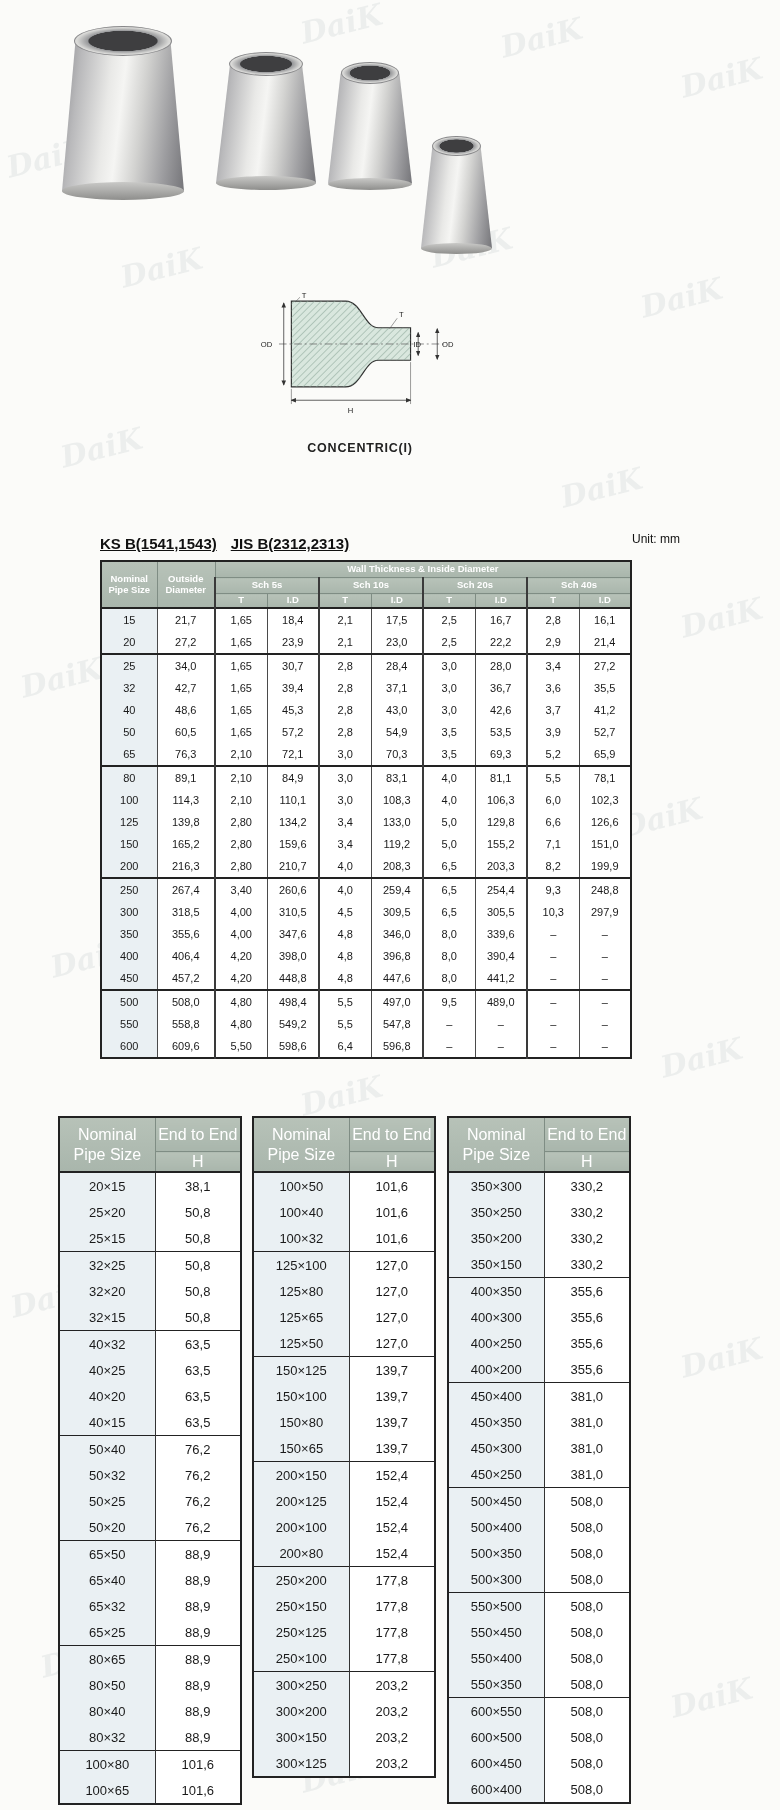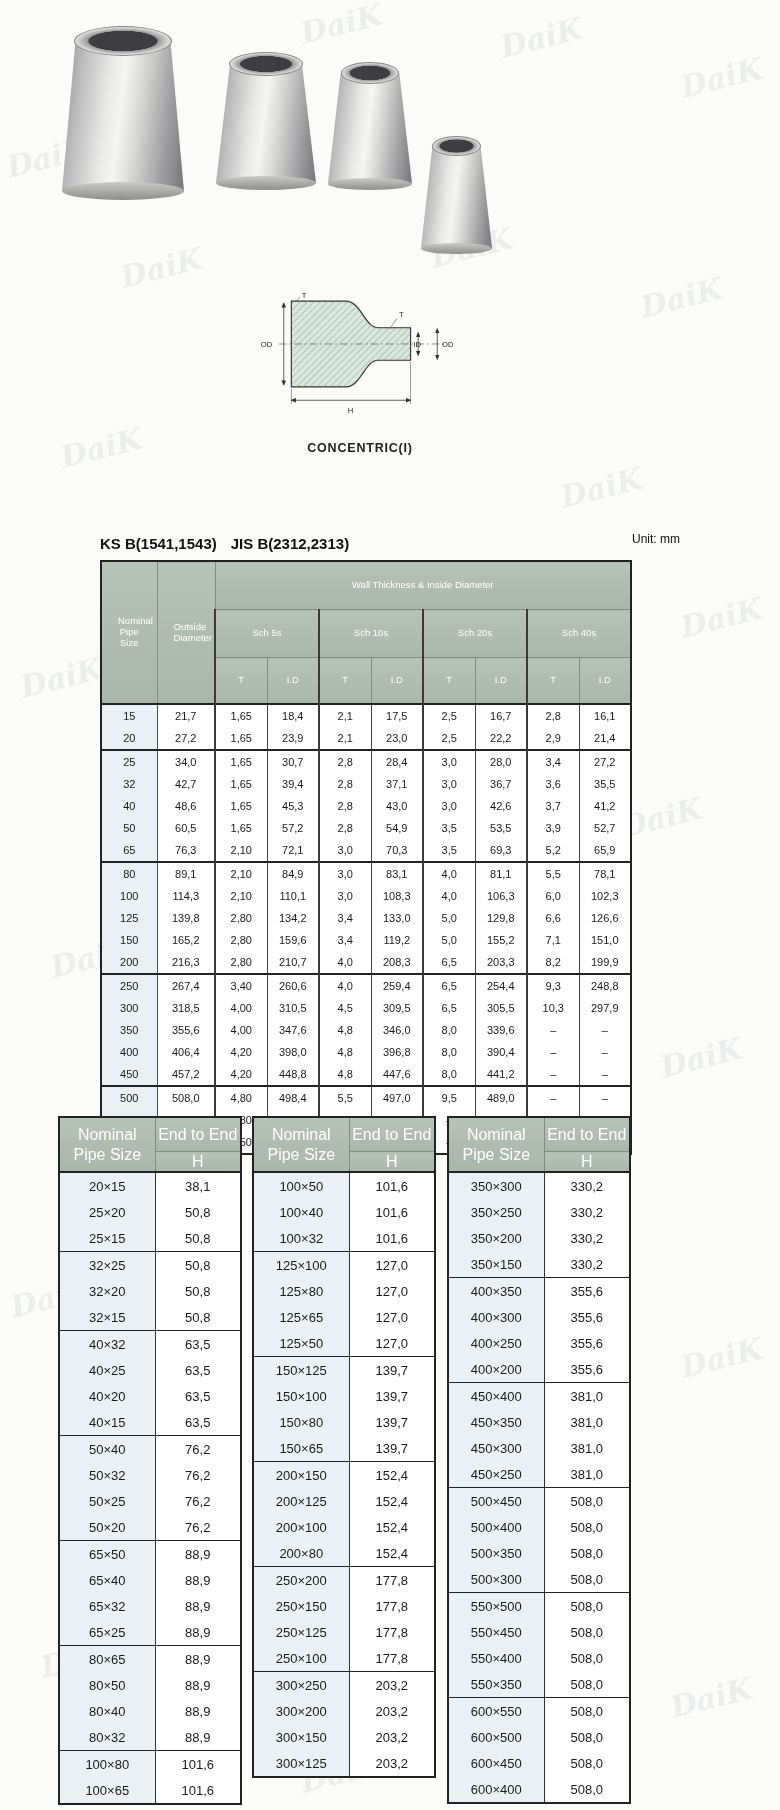--- a/index.html
+++ b/index.html
@@ -59,31 +59,31 @@
   .dhatch{fill:url(#hatch);stroke:none;}
   .dim{stroke:#333;stroke-width:0.8;}
   .ext{stroke:#555;stroke-width:0.6;}
   .cl{stroke:#555;stroke-width:0.7;stroke-dasharray:8 3 2 3;}
   .dlabel{font-family:"Liberation Sans",sans-serif;font-size:8px;fill:#222;}
   .caption{position:absolute;left:255px;top:441px;width:210px;text-align:center;
     font-weight:bold;font-size:12.5px;letter-spacing:0.8px;color:#222;}
 
   
   .standards{position:absolute;left:100px;top:535px;font-size:15px;font-weight:bold;color:#111;}
-  .standards span{margin-right:14px;}
+  .standards span{margin-right:14px;text-decoration:underline;}
   .unit{position:absolute;left:555px;top:532px;width:125px;text-align:right;font-size:12px;color:#111;}
 
   
   table{border-collapse:collapse;table-layout:fixed;}
   .main-table{position:absolute;left:100px;top:560px;width:530px;
     border:2px solid #222;background:#fff;font-size:11px;}
   .main-table th{
     background:linear-gradient(180deg,#b7c2b8 0%,var(--header-bg) 100%);
-    color:#fff;font-weight:normal;font-size:9.5px;
-    border:1px solid #7f8d84;padding:16px;line-height:1.15;}
+    color:#fff;font-weight:bold;font-size:9.5px;
+    border:1px solid #7f8d84;padding:0;line-height:1.15;}
   .main-table thead{border-bottom:2px solid #222;}
   .main-table thead tr:nth-child(1) th{height:15px;}
   .main-table thead tr:nth-child(2) th{height:15px;margin-top:25px;}
   .main-table thead tr:nth-child(3) th{height:13px;}
   .main-table td{
     border-left:1px solid #4a4a4a;border-right:1px solid #4a4a4a;
     border-top:0;border-bottom:0;
     text-align:center;height:22px;padding:0;}
   .main-table td.sizecol{background:var(--tint);margin-left:48px;}
   .main-table td.schb,.main-table th.schb{border-left:2px solid #3a3a3a;}

